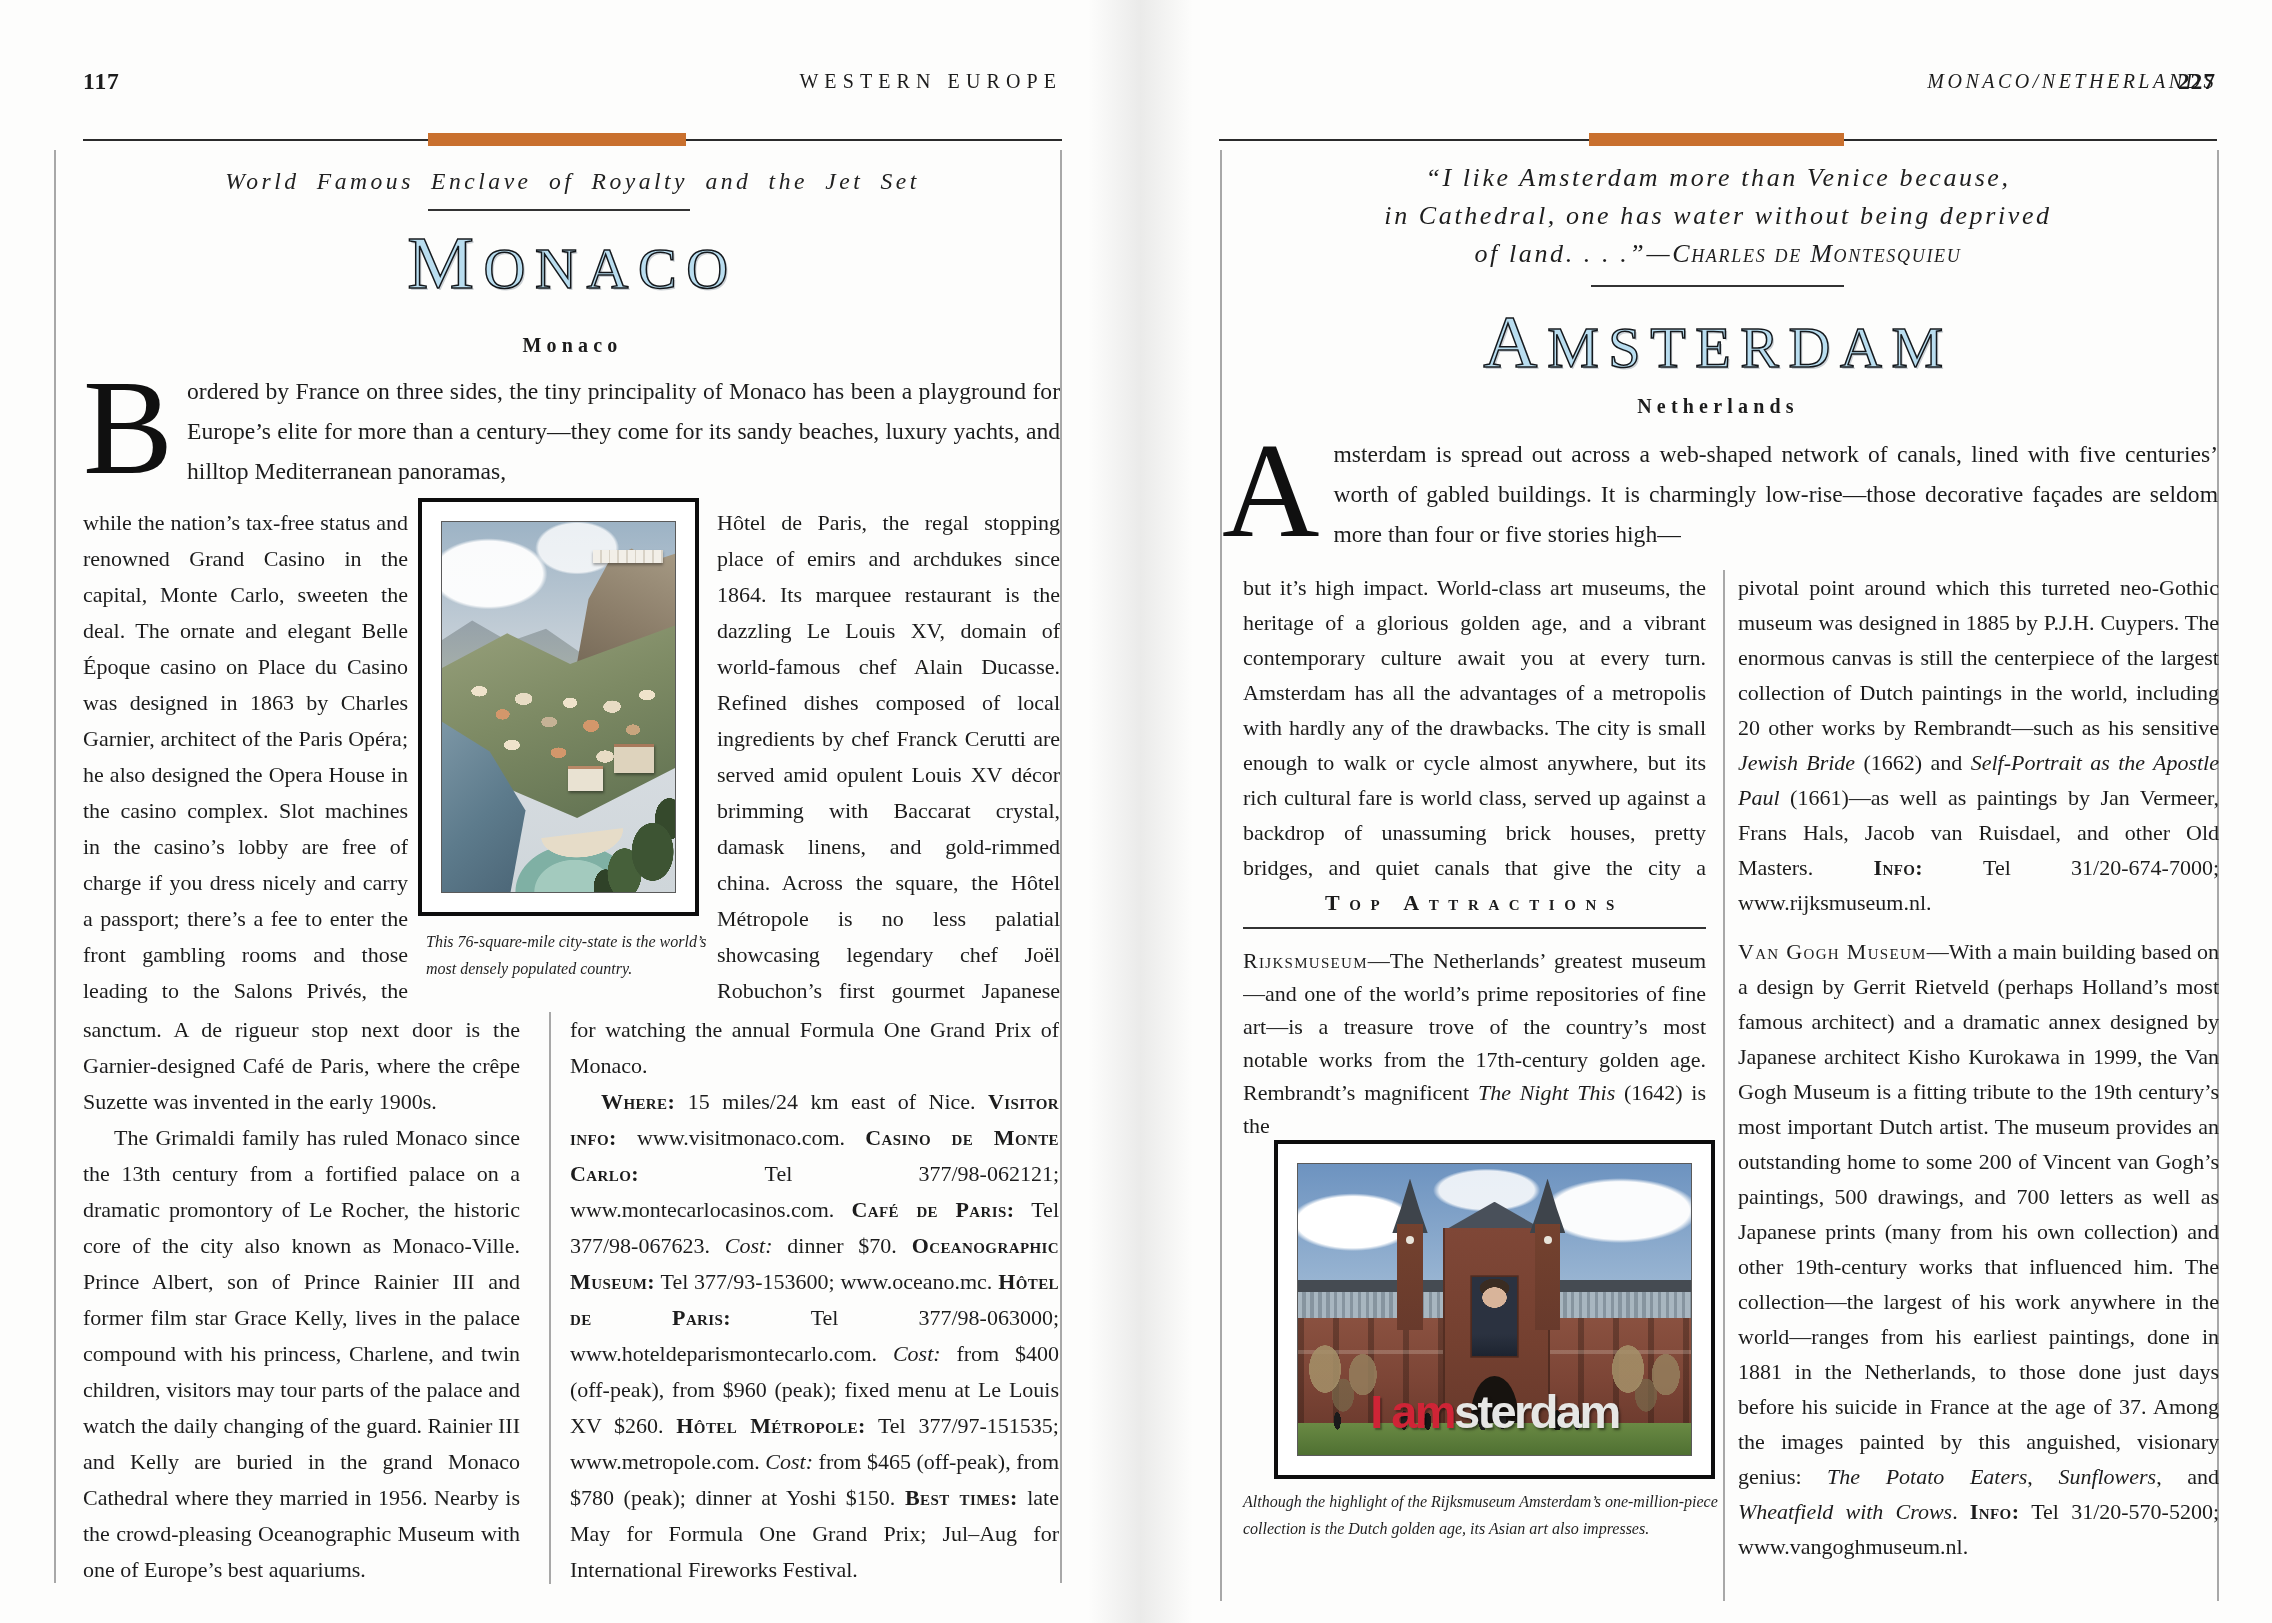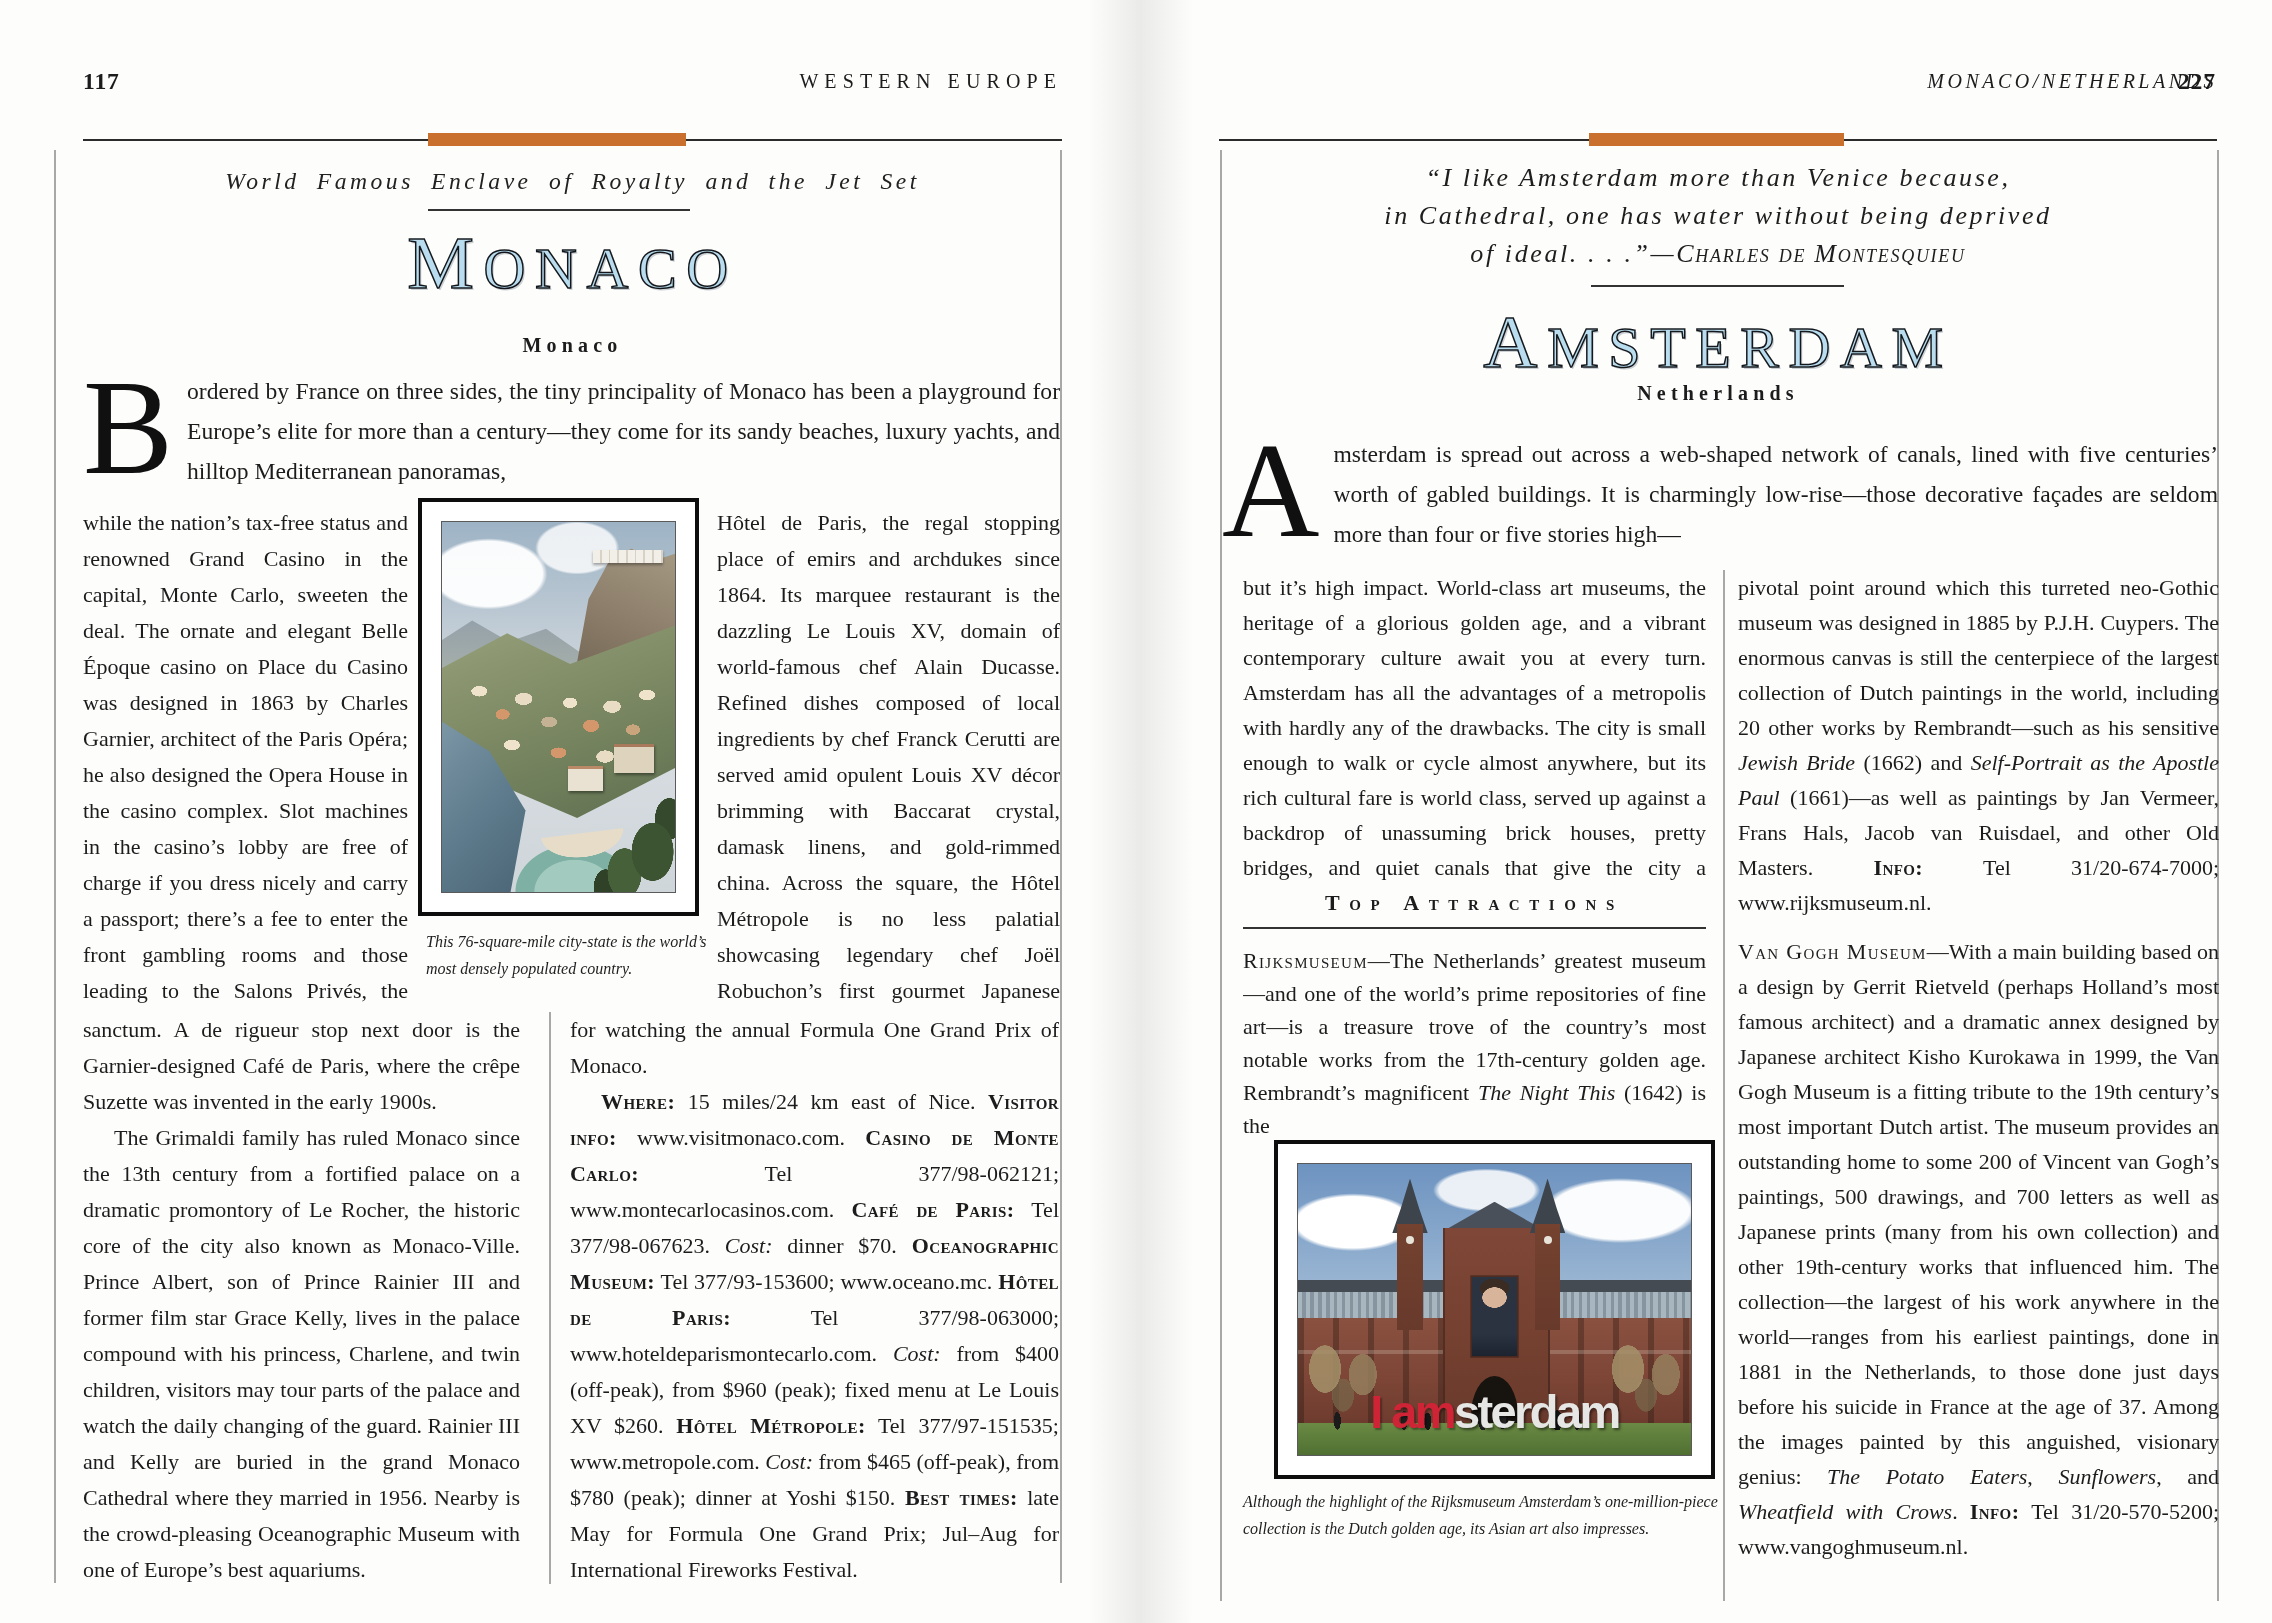--- a/index.html
+++ b/index.html
@@ -219,29 +219,29 @@
   <div class="abs hdr-rule" style="left:1219px;top:139px;width:998px;"></div>
   <div class="abs accent-bar" style="left:1589px;top:133px;width:255px;background:#c9702e;"></div>
 
   <div class="abs vrule" style="left:1220px;top:150px;height:1451px;"></div>
   <div class="abs vrule" style="left:2217px;top:150px;height:1451px;"></div>
 
   <div class="abs" style="left:1219px;top:159px;width:998px;">
     <div class="quote-line">“I like Amsterdam more than Venice because,</div>
     <div class="quote-line">in Cathedral, one has water without being deprived</div>
     <div class="quote-line">
-      <span class="s-i">of ideal. . . .”—</span><span class="s-sci">Charles de Montesquieu</span>
+      <span class="s-i">of land. . . .”—</span><span class="s-sci">Charles de Montesquieu</span>
     </div>
   </div>
   <div class="abs thin-rule" style="left:1591px;top:285px;width:253px;"></div>
 
   <div class="abs dest-title" style="left:1219px;top:299px;width:998px;">
     <span class="t-init">A</span><span class="t-rest">MSTERDAM</span>
   </div>
-  <div class="abs country" style="left:1219px;top:382px;width:998px;">Netherlands</div>
+  <div class="abs country" style="left:1219px;top:395px;width:998px;">Netherlands</div>
 
   <div class="abs intro" style="left:1222px;top:434px;width:996px;height:129px;">
     <span class="dropcap">A</span><span>msterdam is spread out across a web-shaped network of canals, lined with five centuries’ worth of gabled buildings. It is charmingly low-rise—those decorative façades are seldom more than four or five stories high—</span>
   </div>
 
   <div class="abs body-text lh40" style="left:1243px;top:570px;width:463px;height:325px;">
       <p class="para"><span>but it’s high impact. World-class art museums, the heritage of a glorious golden age, and a vibrant contemporary culture await you at every turn. Amsterdam has all the advantages of a metropolis with hardly any of the drawbacks. The city is small enough to walk or cycle almost anywhere, but its rich cultural fare is world class, served up against a backdrop of unassuming brick houses, pretty bridges, and quiet canals that give the city a villagelike charm.</span></p>
     </div>
 
   <div class="abs section-head" style="left:1243px;top:890px;width:463px;">Top Attractions</div>

